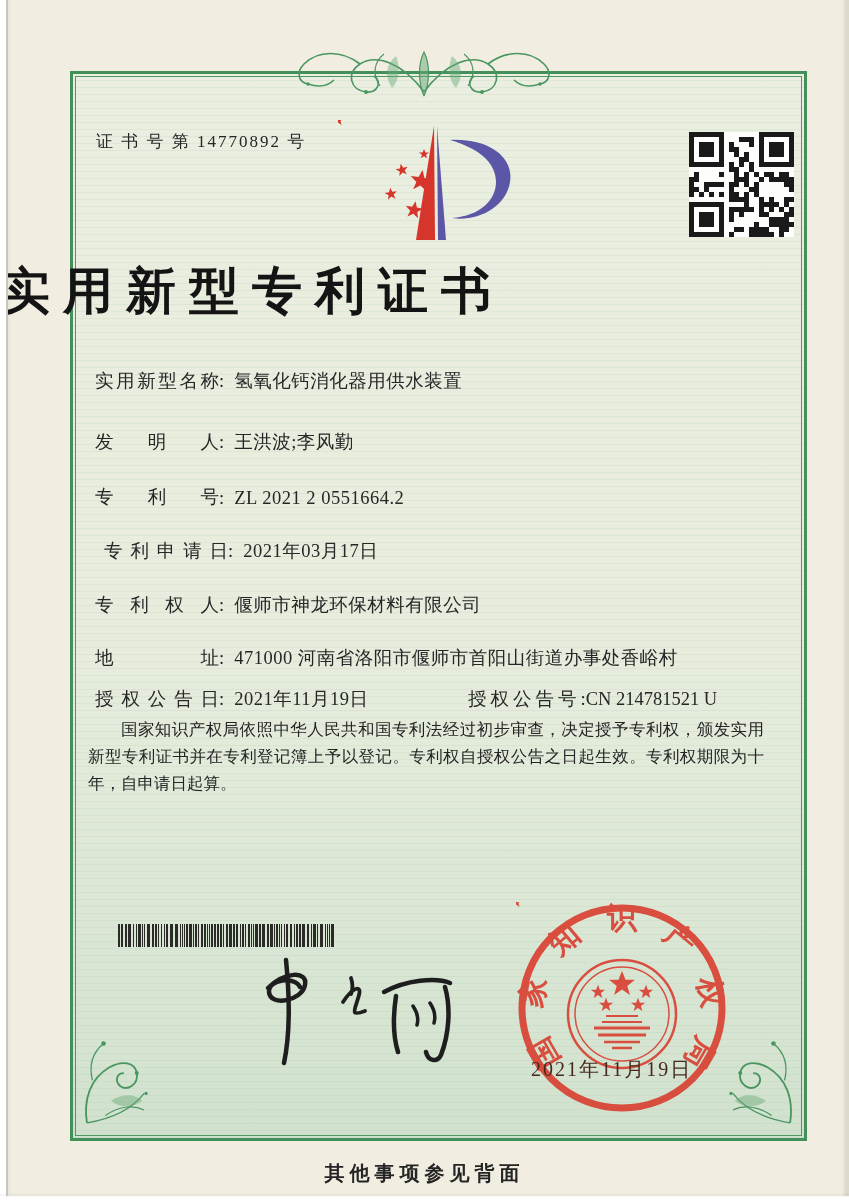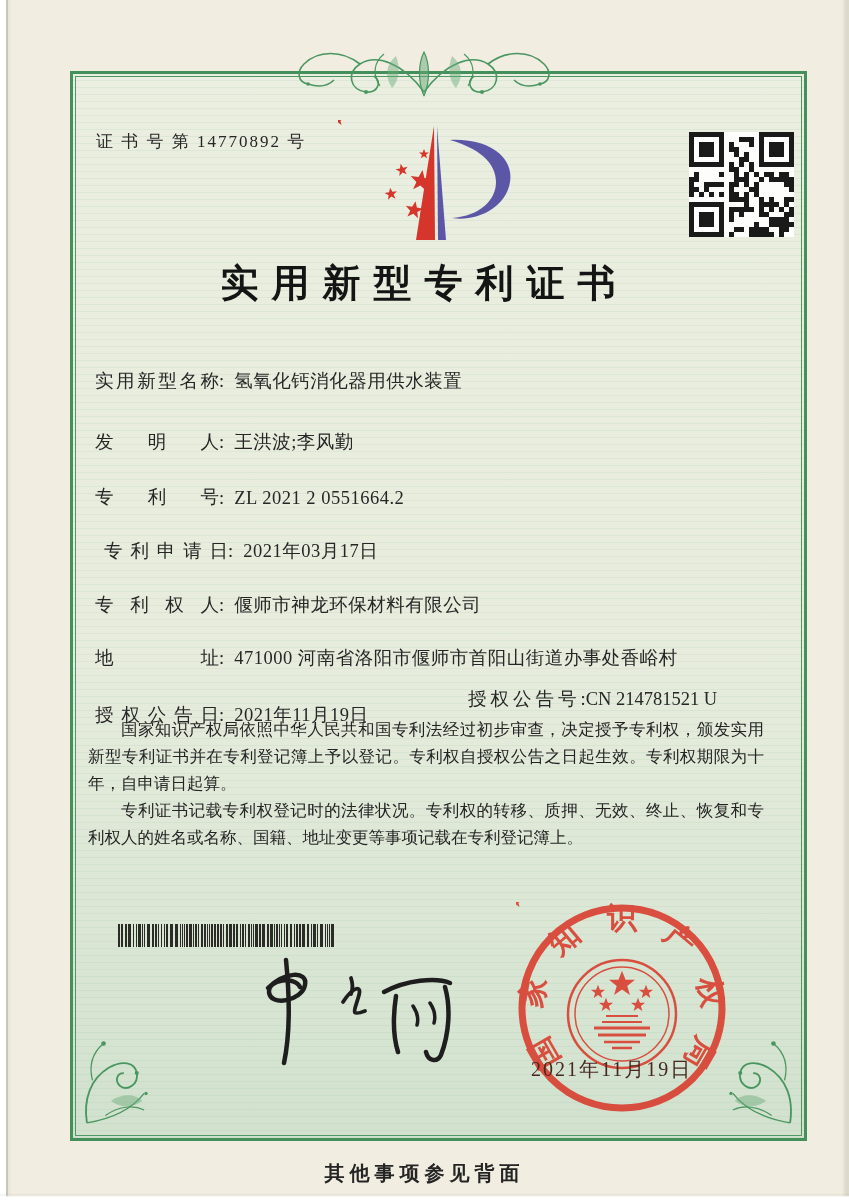--- a/index.html
+++ b/index.html
@@ -38,28 +38,28 @@
   .ornament.bl{left:74px;top:1010px;width:120px;height:128px;}
   .ornament.br{right:46px;top:1010px;width:120px;height:128px;transform:scaleX(-1);}
 
   .cert-no{position:absolute;left:96px;top:130px;font-size:17px;letter-spacing:2px;color:#262626;}
 
   .logo{position:absolute;left:338px;top:120px;width:208px;height:128px;}
   .qr{position:absolute;left:689px;top:132px;width:105px;height:105px;background:#fdfdfb;}
   .qr svg{display:block;width:105px;height:105px;}
 
   .title{position:absolute;left:0;right:0;top:258px;margin:0;
-    text-align:center;font-size:38px;font-weight:bold;letter-spacing:13px;color:#141414;}
+    text-align:left;font-size:50px;font-weight:bold;letter-spacing:13px;color:#141414;}
 
   .fields{position:absolute;left:95px;top:368px;width:690px;font-size:18.5px;color:#262626;}
   .frow{position:absolute;left:0;white-space:nowrap;}
   .frow .lbl{display:inline-block;width:124px;text-align:justify;text-align-last:justify;vertical-align:bottom;}
   .frow .colon{margin-right:10px;}
   .frow .val{letter-spacing:0.5px;}
-  .r0{top:0px;} .r1{top:61px;} .r2{top:116px;} .r3{top:170px;margin-left:9px;} .r4{top:224px;} .r5{top:277px;} .r6{top:334px;}
+  .r0{top:0px;} .r1{top:61px;} .r2{top:116px;} .r3{top:170px;margin-left:9px;} .r4{top:224px;} .r5{top:277px;} .r6{top:318px;}
   .grant-no{position:absolute;left:373px;top:318px;white-space:nowrap;}
   .grant-no .lbl2{letter-spacing:4px;}
 
   .body-text{position:absolute;left:88px;top:716px;width:676px;
     font-size:16.5px;line-height:27px;text-align:justify;color:#242424;}
   .body-text p{margin:0;text-indent:2em;}
 
   .barcode{position:absolute;left:118px;top:924px;width:218px;height:23px;display:flex;align-items:stretch;}
   .barcode i{display:block;height:100%;}
 
@@ -298,21 +298,20 @@
     <div class="frow r6">
       <span class="lbl">授权公告日</span><span class="colon">:</span><span class="val">2021年11月19日</span>
     </div>
     <div class="grant-no">
       <span class="lbl2">授权公告号</span><span class="colon">:</span><span class="val">CN 214781521 U</span>
     </div>
   </div>
 
   <div class="body-text">
     <p>国家知识产权局依照中华人民共和国专利法经过初步审查，决定授予专利权，颁发实用新型专利证书并在专利登记簿上予以登记。专利权自授权公告之日起生效。专利权期限为十年，自申请日起算。</p>
-    <p>专利证书记载专利权登记时的法律状况。专利权的转移、质押、无效、终止、恢复和专利权人的姓名或名称、国籍、地址变更等事项记载在专利登记簿上。</p>
   </div>
 
   <div class="barcode" id="barcode">
       <i style="width: 2px; background: rgb(43, 43, 40); margin-right: 1px;"></i>
       <i style="width: 2px; background: rgb(43, 43, 40); margin-right: 2px;"></i>
       <i style="width: 2px; background: rgb(43, 43, 40); margin-right: 1px;"></i>
       <i style="width: 3px; background: rgb(43, 43, 40); margin-right: 2px;"></i>
       <i style="width: 1px; background: rgb(43, 43, 40); margin-right: 2px;"></i>
       <i style="width: 1px; background: rgb(43, 43, 40); margin-right: 1px;"></i>
       <i style="width: 3px; background: rgb(43, 43, 40); margin-right: 1px;"></i>

